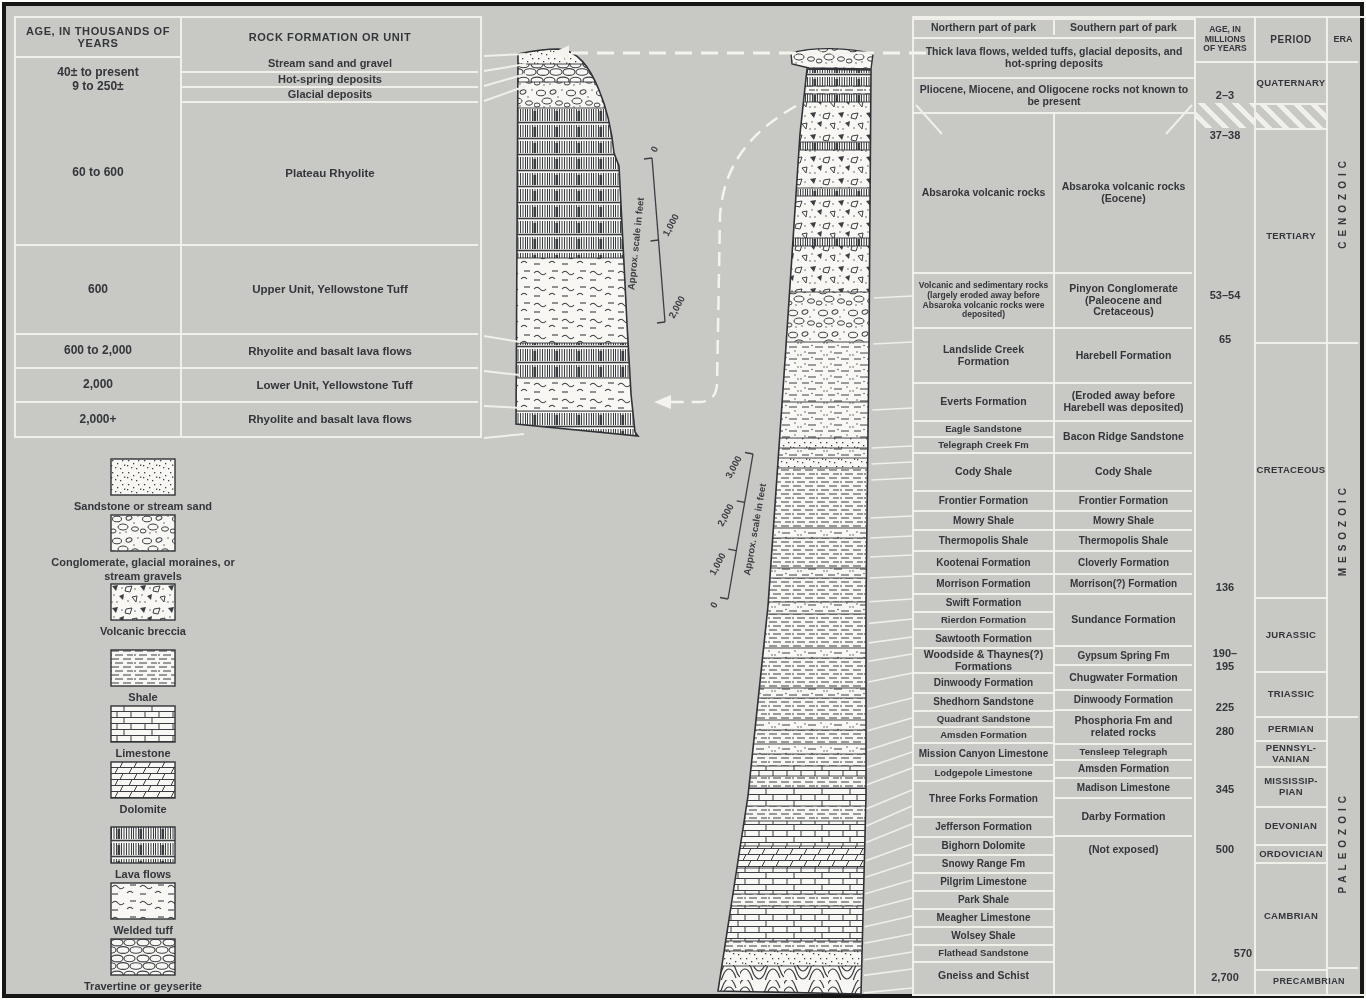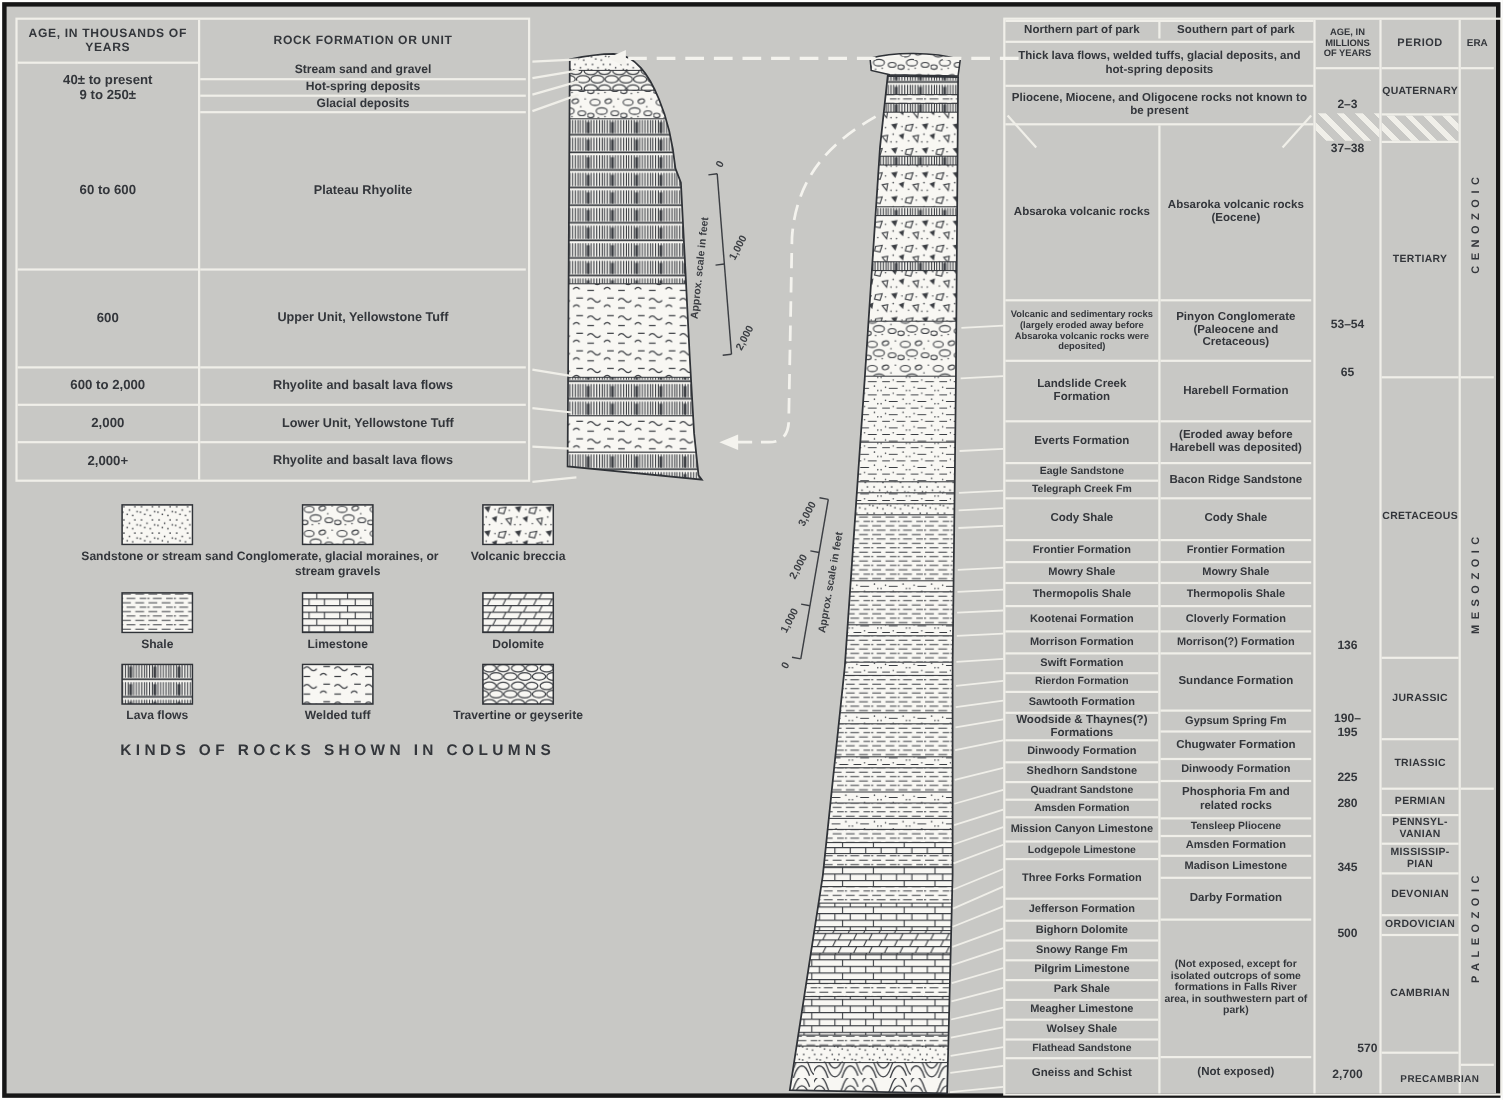--- a/index.html
+++ b/index.html
@@ -18,21 +18,21 @@
   .bl{border-left:2px solid var(--line);}
   .bt{border-top:2px solid var(--line);}
   .c{box-sizing:border-box;display:flex;align-items:center;justify-content:center;
      text-align:center;padding:0 3px;line-height:1.12;flex:0 0 auto;font-weight:bold;}
   .c + .c{border-top:2px solid var(--line);}
   .hdr{font-size:11px;letter-spacing:0.6px;}
   .vert{writing-mode:vertical-rl;transform:rotate(180deg);letter-spacing:5px;font-size:10px;font-weight:bold;}
   .agelabel{position:absolute;width:100%;text-align:center;font-size:11px;font-weight:bold;line-height:1.2;}
   .hatch{background:repeating-linear-gradient(45deg, rgba(0,0,0,0) 0 7px, var(--line) 7px 12px);}
   #legend{position:absolute;left:55px;top:452px;width:492px;}
-  .leg-row{display:flex;}
+  .leg-row{display:flex;flex-direction:column;}
   .leg-item{width:164px;display:flex;flex-direction:column;align-items:center;}
   .leg-label{font-size:11px;font-weight:bold;text-align:center;line-height:1.25;margin-top:4px;}
   #legend-title{font-size:14px;font-weight:bold;letter-spacing:4px;text-align:center;margin-top:14px;}
   svg text{font-family:"Liberation Sans", sans-serif;}
 </style>
 </head>
 <body>
 
 <div id="canvas">
 <div id="frame">
@@ -226,25 +226,24 @@
               <div class="c" style="height: 20px; font-size: 10px;">Frontier Formation</div>
               <div class="c" style="height: 19px; font-size: 10px;">Mowry Shale</div>
               <div class="c" style="height: 21px; font-size: 10px;">Thermopolis Shale</div>
               <div class="c" style="height: 23px; font-size: 10px;">Cloverly Formation</div>
               <div class="c" style="height: 20px; font-size: 10px;">Morrison(?) Formation</div>
               <div class="c" style="height: 52px; font-size: 10.5px;">Sundance Formation</div>
               <div class="c" style="height: 19px; font-size: 10px;">Gypsum Spring Fm</div>
               <div class="c" style="height: 25px; font-size: 10.5px;">Chugwater Formation</div>
               <div class="c" style="height: 20px; font-size: 10px;">Dinwoody Formation</div>
               <div class="c" style="height: 34px; font-size: 10.5px;">Phosphoria Fm and related rocks</div>
-              <div class="c" style="height: 16px; font-size: 9.5px;">Tensleep Pliocene</div>
+              <div class="c" style="height: 16px; font-size: 9.5px;">Tensleep Telegraph</div>
               <div class="c" style="height: 18px; font-size: 10px;">Amsden Formation</div>
               <div class="c" style="height: 20px; font-size: 10px;">Madison Limestone</div>
               <div class="c" style="height: 38px; font-size: 10.5px;">Darby Formation</div>
-              <div class="c" style="height: 125px; font-size: 9.5px;">(Not exposed, except for isolated outcrops of some formations in Falls River area, in southwestern part of park)</div>
               <div class="c" style="height: 27px; font-size: 10.5px;">(Not exposed)</div>
             </div>
     </div>
   </div>
   <div class="col bl" style="width:60px;">
     <div class="c" style="height:43px;font-size:8.5px;">AGE, IN MILLIONS OF YEARS</div>
     <div id="rt-age" class="bt" style="position:relative;flex:1;">
             <div class="hatch abs" style="left: 0px; top: 40px; width: 100%; height: 25px;"></div>
             <div class="agelabel" style="top: 26px;">2–3</div>
             <div class="agelabel" style="top: 66px;">37–38</div>
@@ -265,21 +264,21 @@
     <div class="c" style="height:43px;font-size:10px;letter-spacing:0.5px;">PERIOD</div>
     <div id="rt-period" class="bt" style="display:flex;flex-direction:column;flex:1;">
             <div class="c" style="height: 40px; font-size: 9.5px; letter-spacing: 0.3px;">QUATERNARY</div>
             <div class="c hatch" style="height: 25px; font-size: 9.5px; letter-spacing: 0.3px;"></div>
             <div class="c" style="height: 214px; font-size: 9.5px; letter-spacing: 0.3px;">TERTIARY</div>
             <div class="c" style="height: 255px; font-size: 9.5px; letter-spacing: 0.3px;">CRETACEOUS</div>
             <div class="c" style="height: 74px; font-size: 9.5px; letter-spacing: 0.3px;">JURASSIC</div>
             <div class="c" style="height: 45px; font-size: 9.5px; letter-spacing: 0.3px;">TRIASSIC</div>
             <div class="c" style="height: 24px; font-size: 9.5px; letter-spacing: 0.3px;">PERMIAN</div>
             <div class="c" style="height: 26px; font-size: 9.5px; letter-spacing: 0.3px;">PENNSYL-VANIAN</div>
-            <div class="c" style="height: 27px; font-size: 9.5px; letter-spacing: 0.3px;">MISSISSIP-PIAN</div>
+            <div class="c" style="height: 40px; font-size: 9.5px; letter-spacing: 0.3px;">MISSISSIP-PIAN</div>
             <div class="c" style="height: 38px; font-size: 9.5px; letter-spacing: 0.3px;">DEVONIAN</div>
             <div class="c" style="height: 18px; font-size: 9.5px; letter-spacing: 0.3px;">ORDOVICIAN</div>
             <div class="c" style="height: 107px; font-size: 9.5px; letter-spacing: 0.3px;">CAMBRIAN</div>
             <div class="c" style="height: 27px; font-size: 9.5px; letter-spacing: 0.3px;"></div>
           </div>
   </div>
   <div class="col bl" style="width:32px;">
     <div class="c" style="height:43px;font-size:9px;">ERA</div>
     <div id="rt-era" class="bt" style="display:flex;flex-direction:column;flex:1;">
             <div class="c" style="height: 279px;">

